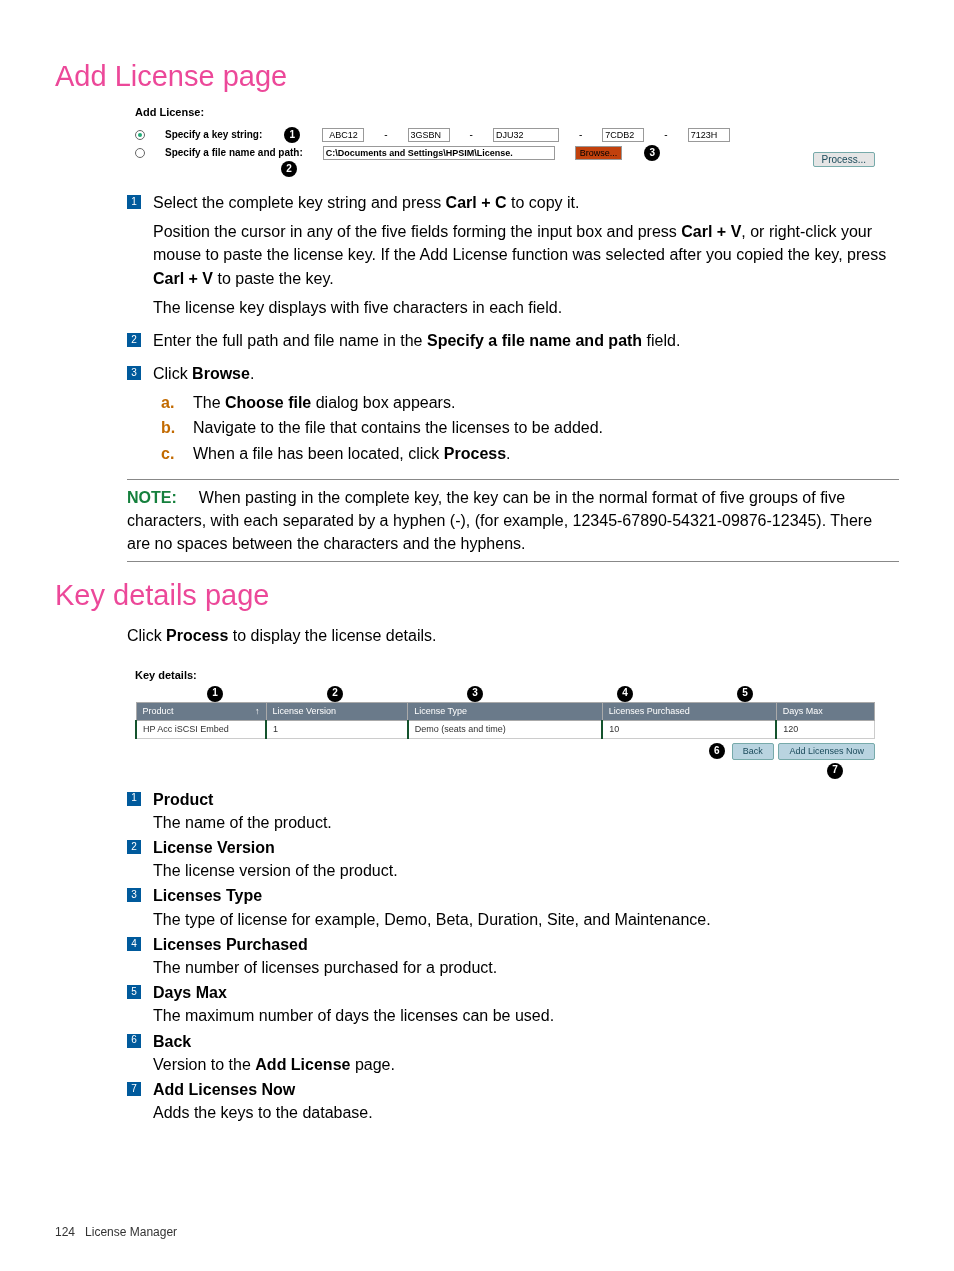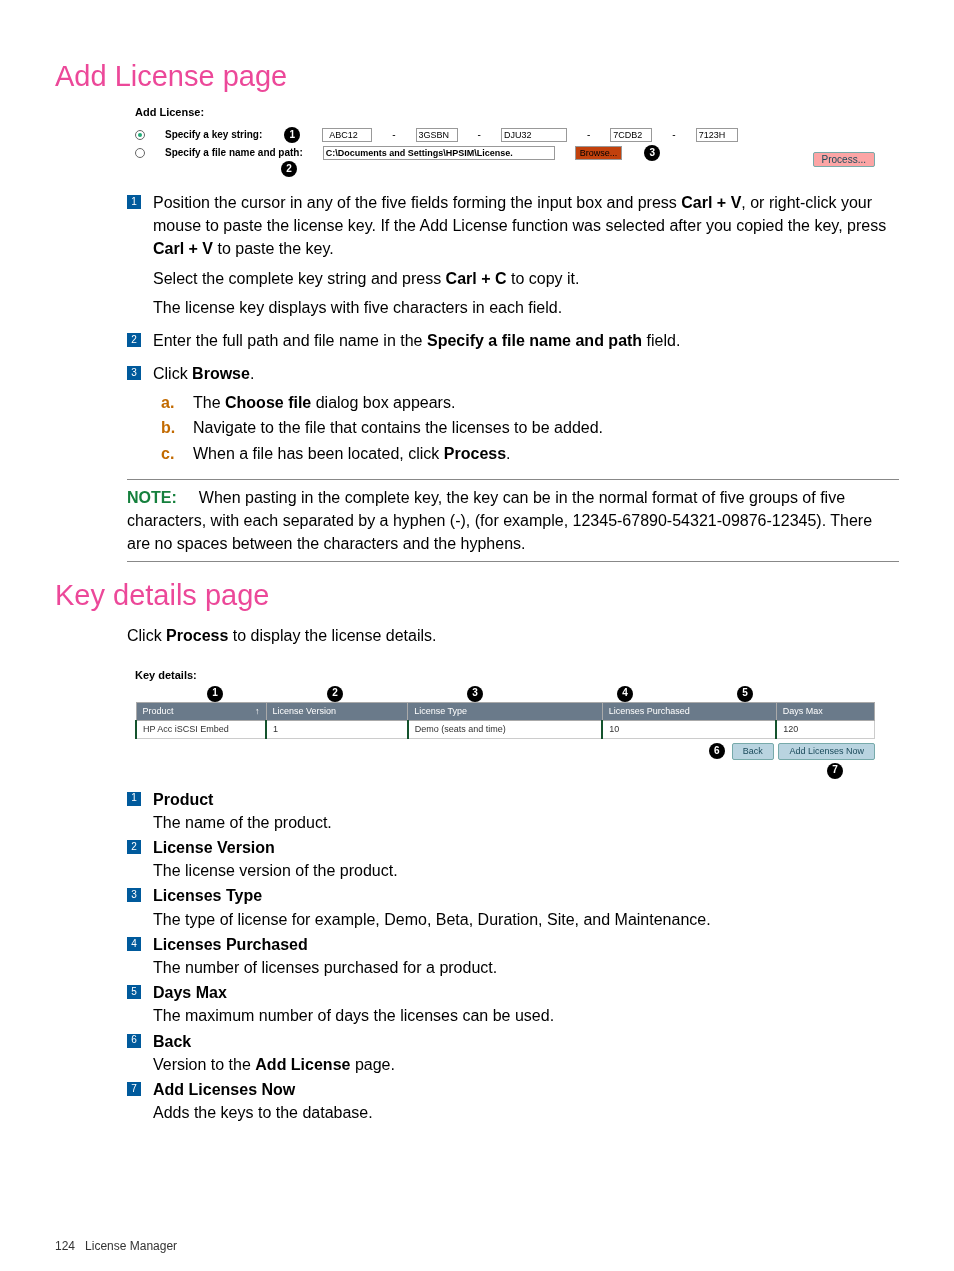--- a/index.html
+++ b/index.html
@@ -28,21 +28,21 @@
     width: 740px;
     position: relative;
     font-size: 10px;
   }
   .al-head { font-weight: bold; margin-bottom: 6px; font-size: 11px; }
   .al-row { display: flex; align-items: center; gap: 20px; margin: 2px 0; }
   .radio { width: 10px; height: 10px; border: 1px solid #666; border-radius: 50%; display: inline-block; position: relative; }
   .radio.sel::after { content:""; position:absolute; width:4px; height:4px; background:#2a7; border-radius:50%; top:2px; left:2px; }
   .tiny-input { border:1px solid #999; font-size:9px; padding:0 2px; height:14px; }
   .tiny-btn { border:1px solid #999; background:#c2410c; font-size:9px; padding:0 4px; height:14px; line-height:12px;text-align:center; }
-  .proc-btn { position:absolute; right:0; bottom:-6px; border:1px solid #7aa; background:#fca5a5; font-size:10px; padding:1px 8px; color:#1a4a5a; border-radius:2px; }
+  .proc-btn { position:absolute; right:0; bottom:-6px; border:1px solid #7aa; background:#e5e5e5; font-size:10px; padding:1px 8px; color:#1a4a5a; border-radius:2px; }
   .callout { display:inline-flex; width:16px; height:16px; border-radius:50%; background:#000; color:#fff; font-size:10px; font-weight:bold; align-items:center; justify-content:center; margin:0 2px; }
   .callout-abs { position:absolute; }
   .num-list { margin-left: 72px; }
   .num-item { display:flex; gap:12px; margin-bottom:4px; }
   .num-badge { flex:0 0 auto; width:14px; height:14px; background:#005a9c; color:#fff; font-size:10px; display:flex; align-items:center; justify-content:center; margin-top:4px; }
   .num-body { flex:1; }
   .num-body p { margin-bottom: 6px; }
   .sub-list { margin-left: 8px; margin-top:2px; }
   .sub-item { display:flex; gap:14px; margin-bottom:2px; }
   .sub-letter { color:#c26a00; font-weight:bold; width:18px; }
@@ -54,35 +54,35 @@
   .kd-callouts { position:relative; height:16px; }
   .kd-table { width:100%; border-collapse:collapse; font-size:9px; }
   .kd-table th { background:#6a7a8a; color:#fff; text-align:left; padding:2px 6px; border:1px solid #aaa; font-weight:normal; }
   .kd-table td { padding:2px 6px; border-left:2px solid #14532d; border-right:1px solid #ccc; border-bottom:1px solid #ccc; color:#333; }
   .kd-btns { text-align:right; margin-top:4px; position:relative; }
   .kd-btn { display:inline-block; border:1px solid #7aa; background:#b9d4e0; font-size:9px; padding:1px 10px; color:#1a4a5a; border-radius:2px; margin-left:2px; }
   .desc-list { margin-left:72px; }
   .desc-item { display:flex; gap:12px; margin-bottom:2px; }
   .desc-body { flex:1; }
   .desc-title { font-weight:bold; }
-  .footer { position:absolute; bottom:16px; left:55px; font-size:12px; color:#333; }
+  .footer { position:absolute; bottom:30px; left:55px; font-size:12px; color:#333; }
   b { font-weight:bold; }
 </style>
 </head>
 <body>
 
 <h1>Add License page</h1>
 
 <div class="screenshot1">
   <div class="al-head">Add License:</div>
   <div class="al-row">
     <span class="radio sel"></span>
     <span style="font-weight:bold">Specify a key string:</span>
     <span class="callout">1</span>
-    <input class="tiny-input" style="width: 50px; padding-left: 6px;" value="ABC12">
+    <input class="tiny-input" style="width: 42px; padding-left: 6px;" value="ABC12">
     <span>-</span>
     <input class="tiny-input" style="width: 42px;" value="3GSBN">
     <span>-</span>
     <input class="tiny-input" style="width: 66px;" value="DJU32">
     <span>-</span>
     <input class="tiny-input" style="width: 42px;" value="7CDB2">
     <span>-</span>
     <input class="tiny-input" style="width: 42px;" value="7123H">
   </div>
   <div class="al-row">
@@ -93,22 +93,22 @@
     <span class="callout">3</span>
   </div>
   <span class="callout callout-abs" style="left:144px;top:56px">2</span>
   <button class="proc-btn">Process...</button>
 </div>
 
 <div class="num-list">
   <div class="num-item">
     <div class="num-badge">1</div>
     <div class="num-body">
+      <p><span>Select the complete key string and press </span><b>Carl + C</b><span> to copy it.</span></p>
       <p><span>Position the cursor in any of the five fields forming the input box and press </span><b>Carl + V</b><span>, or right-click your mouse to paste the license key. If the Add License function was selected after you copied the key, press </span><b>Carl + V</b><span> to paste the key.</span></p>
-      <p><span>Select the complete key string and press </span><b>Carl + C</b><span> to copy it.</span></p>
       <p>The license key displays with five characters in each field.</p>
     </div>
   </div>
   <div class="num-item">
     <div class="num-badge">2</div>
     <div class="num-body">
       <p><span>Enter the full path and file name in the </span><b>Specify a file name and path</b><span> field.</span></p>
     </div>
   </div>
   <div class="num-item">

